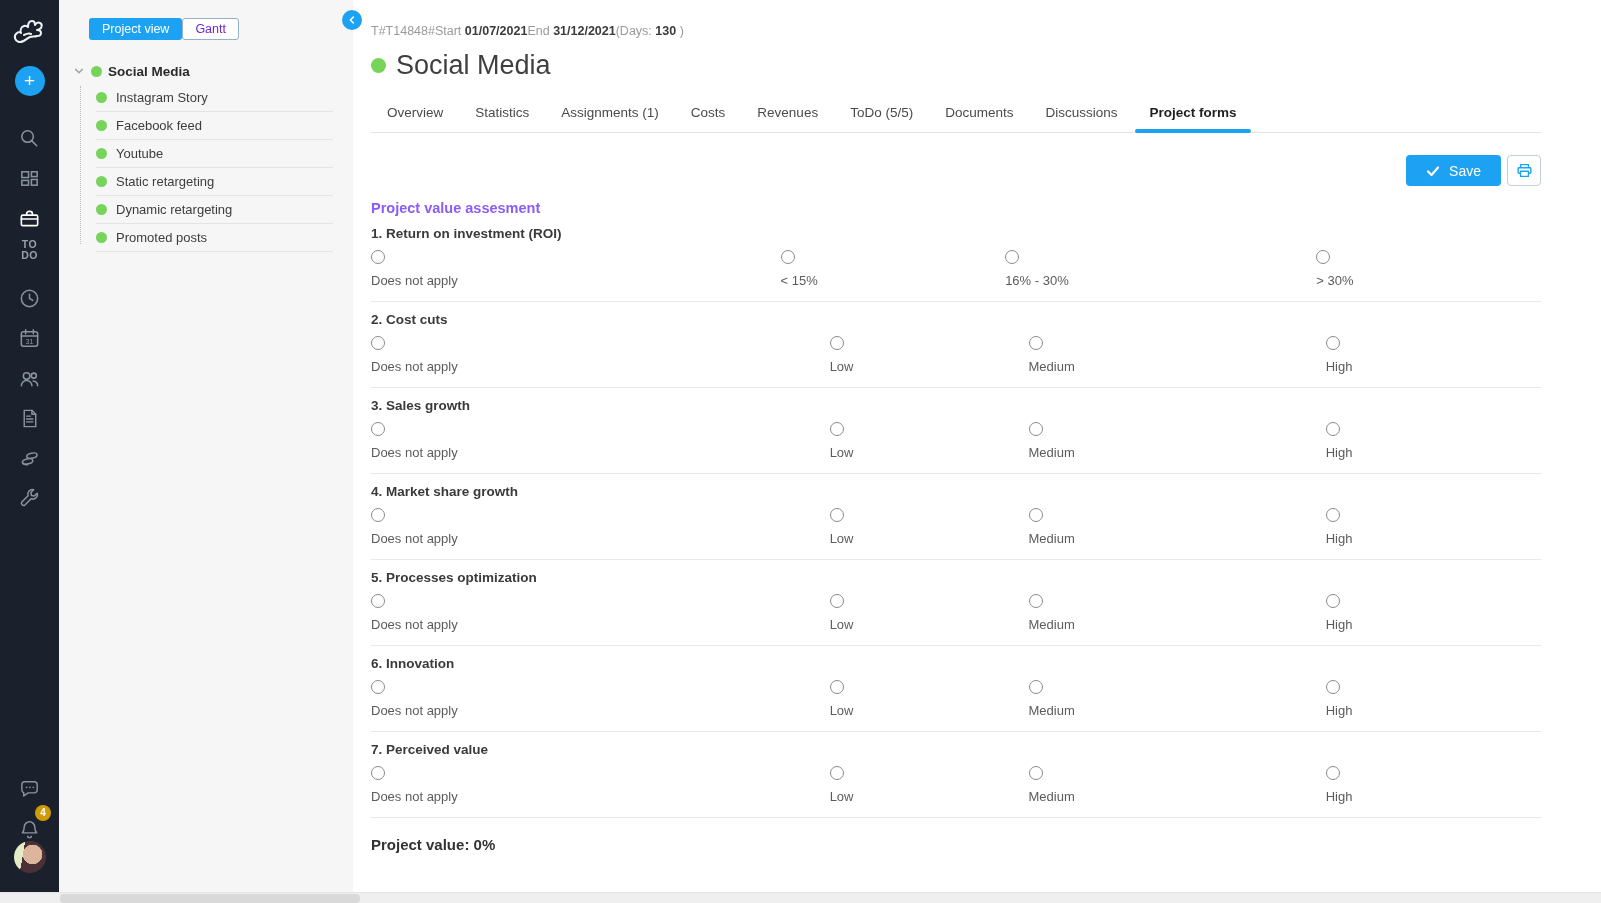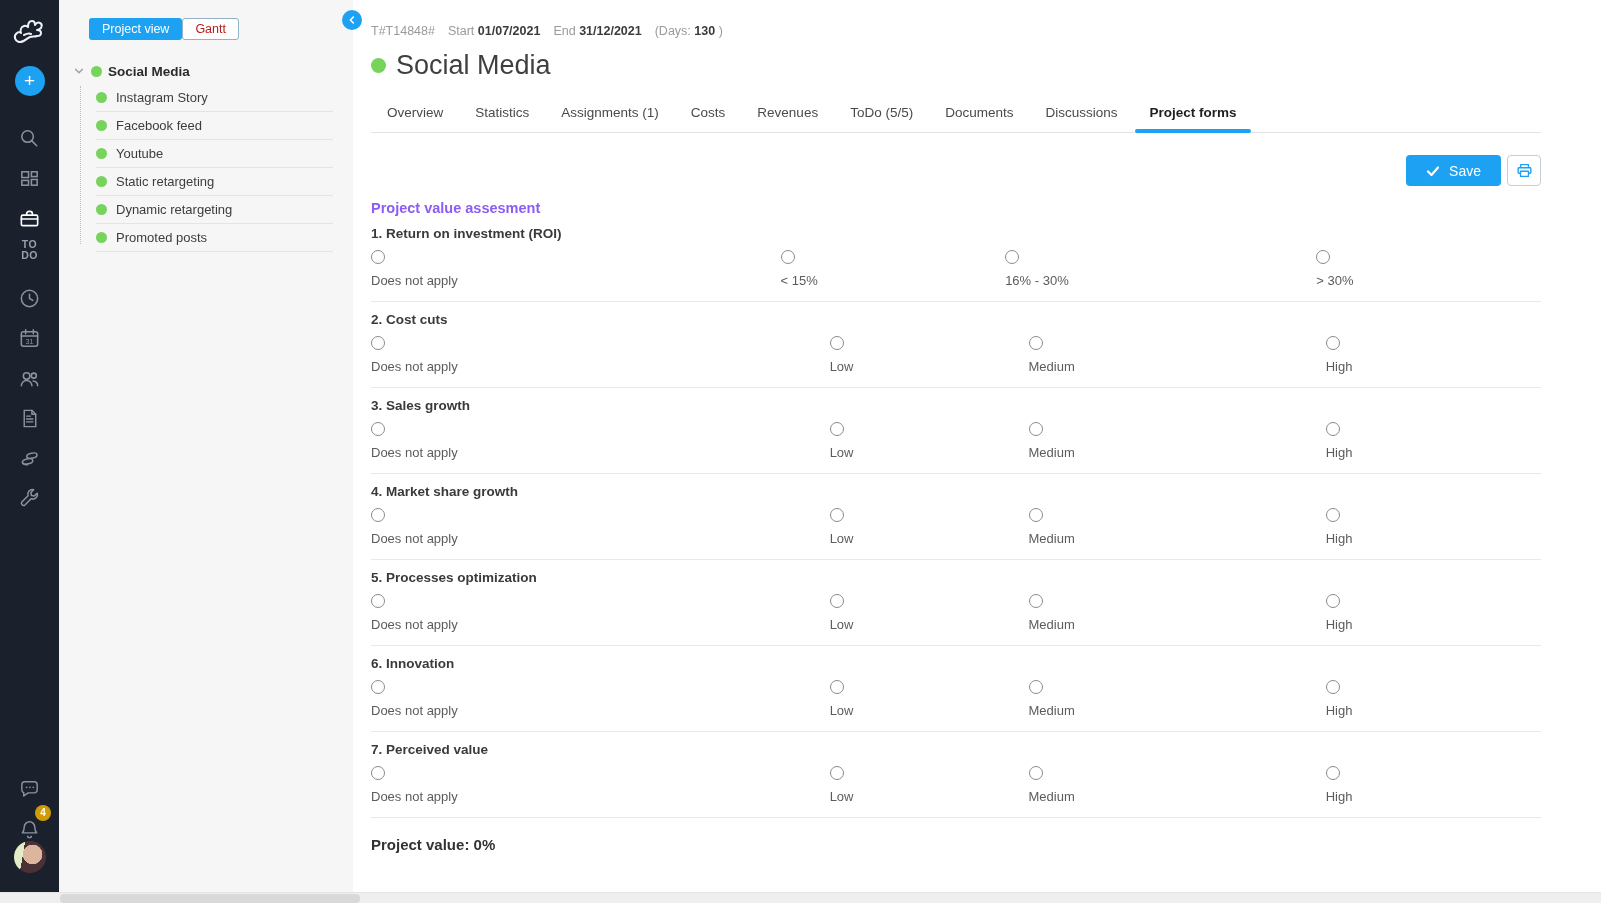--- a/index.html
+++ b/index.html
@@ -16,35 +16,35 @@
   .todo-txt{font-size:10.5px;font-weight:700;letter-spacing:.5px;color:#98a1ad;line-height:11px;text-align:center;cursor:pointer;height:40px;display:flex;flex-direction:column;justify-content:center;}
   .rail-spacer{flex:1;}
   .badge{position:absolute;top:4px;right:8px;min-width:16px;height:16px;border-radius:50%;background:#cf9c08;color:#fff;font-size:10px;font-weight:700;line-height:16px;text-align:center;}
   .avatar{width:32px;height:32px;border-radius:50%;margin-bottom:30px;cursor:pointer;
     background:radial-gradient(circle at 58% 42%, #ddb49c 0 37%, rgba(0,0,0,0) 38%),linear-gradient(100deg,#e4ecc6 0 30%,#4a3136 30%);}
 
   
   .treepanel{width:294px;flex-shrink:0;background:#f6f6f7;box-sizing:border-box;padding-top:18px;}
   .btn-row{display:flex;gap:0;margin-left:30px;}
   .btn-primary{background:#1da1f2;color:#fff;font-size:12.5px;padding:4px 13px;border-radius:3px;border:none;cursor:pointer;}
-  .btn-outline{background:#fff;color:#b91c1c;font-size:12.5px;padding:3px 12px;border-radius:3px;border:1px solid #93b1c7;cursor:pointer;}
+  .btn-outline{background:#fff;color:#6d28d9;font-size:12.5px;padding:3px 12px;border-radius:3px;border:1px solid #93b1c7;cursor:pointer;}
   .tree{margin-top:20px;}
   .tree-root{display:flex;align-items:center;gap:6px;margin-left:14px;height:22px;cursor:pointer;}
   .tree-root-label{font-size:13.5px;font-weight:700;color:#2b2b2b;}
   .dot{width:11px;height:11px;border-radius:50%;background:#77d45b;flex-shrink:0;}
   .dot.big{width:15px;height:15px;}
   .tree-children{position:relative;margin-left:21px;margin-top:2px;}
   .tree-guide{position:absolute;left:0;top:2px;bottom:8px;border-left:1px dotted #b9bec3;}
   .tree-item{margin-left:16px;width:237px;box-sizing:border-box;display:flex;align-items:center;gap:9px;padding:6px 0;border-bottom:1px solid #e4e4e4;cursor:pointer;}
   .tree-item-label{font-size:13px;color:#3d3d3d;}
 
   
   .main{flex:1;position:relative;background:#fff;box-sizing:border-box;padding:0 60px 0 18px;}
   .collapse-btn{position:absolute;left:-11px;top:10px;width:20px;height:20px;border-radius:50%;background:#1da1f2;display:flex;align-items:center;justify-content:center;cursor:pointer;z-index:3;}
-  .meta{margin-top:24px;display:flex;align-items:baseline;gap:13px;font-size:12.5px;color:#9a9a9a;}
+  .meta{margin-top:24px;display:flex;align-items:baseline;font-size:12.5px;color:#9a9a9a;}
   .meta b{color:#3b3b3b;}
   .title-row{margin-top:12px;display:flex;align-items:center;gap:10px;}
   .page-title{font-size:27px;font-weight:300;color:#3f3f3f;margin:0;}
   .tabs{display:flex;margin-top:14px;border-bottom:1px solid #e3e3e3;}
   .tab{padding:10px 16px 12px;font-size:13.5px;color:#4a4a4a;position:relative;cursor:pointer;white-space:nowrap;}
   .tab.active{font-weight:700;color:#1f1f1f;}
   .tab.active::after{content:"";position:absolute;left:2px;right:2px;bottom:-1px;height:4px;background:#1da1f2;border-radius:2px;}
   .toolbar{display:flex;justify-content:flex-end;align-items:center;gap:6px;margin-top:22px;height:31px;}
   .save-btn{background:#1da1f2;border:none;color:#fff;height:31px;padding:0 20px;border-radius:4px;font-size:14px;display:flex;align-items:center;gap:9px;cursor:pointer;}
   .print-btn{width:34px;height:31px;border:1px solid #c5ced6;border-radius:4px;background:#fff;display:flex;align-items:center;justify-content:center;cursor:pointer;box-sizing:border-box;}

